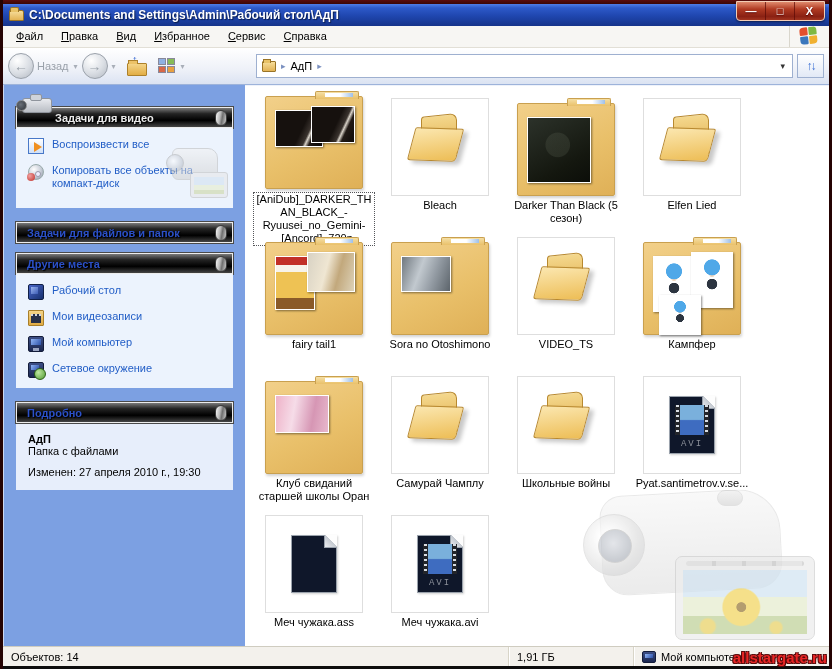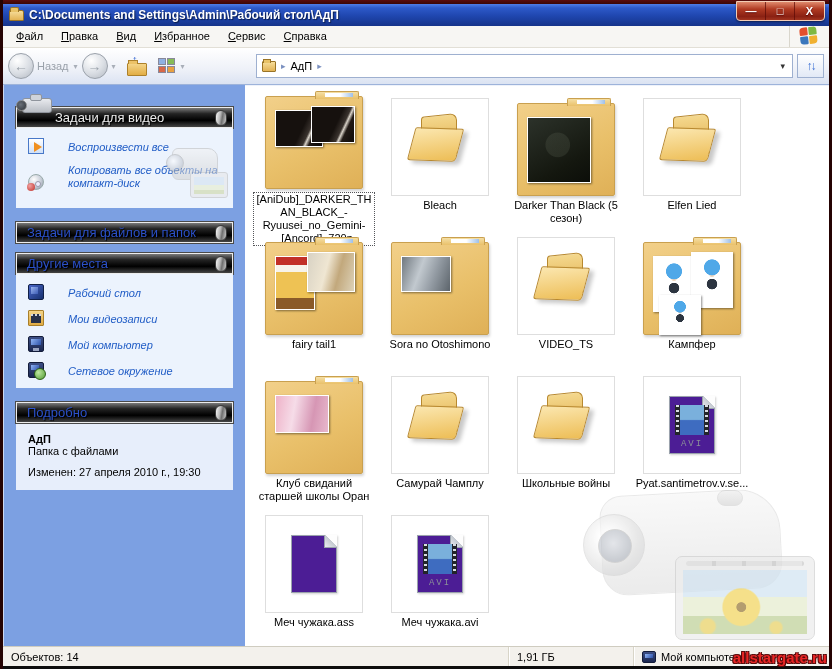--- a/index.html
+++ b/index.html
@@ -63,33 +63,33 @@
                  display:flex; align-items:center; justify-content:center; color:#3b6fd4; font-weight:bold; font-size:12px; letter-spacing:-2px; }
 
   
   .main { flex:1; display:flex; overflow:hidden; }
 
   .sidebar { width:242px; flex-shrink:0; background:#7ca0e2; border-left:1px solid #cdd8ee; padding:10px 12px 0 12px; overflow:hidden; }
   .tp-section { position:relative; margin-bottom:14px; }
   .tp-header { position:relative; height:21px; display:flex; align-items:center; padding:0 10px;
                background:linear-gradient(#7a7a7a,#242424 30%,#000 65%,#454545); border:1px solid #ececec;
                box-shadow:0 0 0 1px #4a4a4a; }
-  .tp-title { font-size:13px; font-weight:normal; white-space:nowrap; }
+  .tp-title { font-size:11px; font-weight:bold; white-space:nowrap; }
   .tp-title.white { color:#ececec; text-shadow:1px 1px 1px #000; }
   .tp-title.blue  { color:#2b50c8; text-shadow:1px 1px 1px #000; }
   .with-cam .tp-title { margin-left:28px; }
   .pill { position:absolute; right:5px; top:2px; width:12px; height:16px; border-radius:6px; border:1px solid #3c3c3c;
           background:linear-gradient(100deg,#fafafa,#b8b8b8 40%,#6f6f6f 60%,#cfcfcf); }
   .cam-topicon { position:absolute; top:-13px; left:0px; width:40px; height:22px; z-index:3; }
   .cam-topicon .b { position:absolute; left:6px; top:4px; width:30px; height:15px; background:linear-gradient(#e8eaee,#b9bdc4); border:1px solid #8f949c; border-radius:3px; }
   .cam-topicon .l { position:absolute; left:0px; top:6px; width:11px; height:11px; border-radius:50%; background:radial-gradient(circle at 40% 40%, #6a7078, #2d3238); border:1px solid #888; }
   .cam-topicon .t { position:absolute; left:14px; top:0px; width:12px; height:7px; background:#cfd3da; border:1px solid #8f949c; border-radius:2px; }
 
   .tp-box { background:#ecf3fd; padding:10px 8px 8px 12px; position:relative; }
-  .task-row { display:flex; gap:24px; align-items:flex-end; margin-bottom:10px; color:#215dc6; font-size:11px; line-height:13px;font-style:italic; }
+  .task-row { display:flex; gap:8px; align-items:flex-start; margin-bottom:10px; color:#215dc6; font-size:11px; line-height:13px; }
   .task-row:last-child { margin-bottom:2px; }
   .task-label { max-width:150px; }
   .ticon { width:16px; height:16px; flex-shrink:0; position:relative; }
   .icon-play { border:1px solid #4878c8; background:linear-gradient(#ffffff,#cfe0f8); }
   .icon-play::after { content:""; position:absolute; left:5px; top:3px; border-left:8px solid #f09020; border-top:5px solid transparent; border-bottom:5px solid transparent; }
   .icon-cd { border-radius:50%; background:radial-gradient(circle at 35% 32%, #ffffff, #c6ccd6 55%, #8a93a2); border:1px solid #9aa; }
   .icon-cd::before { content:""; position:absolute; left:6px; top:6px; width:4px; height:4px; border-radius:50%; background:#eef; border:1px solid #99a; }
   .icon-cd::after { content:""; position:absolute; left:-2px; bottom:-2px; width:8px; height:8px; border-radius:50%; background:radial-gradient(circle at 35% 35%, #f0a0a0, #c03028); }
   .icon-desktop { background:linear-gradient(135deg,#4a66c8,#16306e); border:1px solid #101f46; border-radius:2px; }
   .icon-desktop::before { content:""; position:absolute; left:2px; top:2px; right:5px; bottom:5px; background:linear-gradient(135deg,#9ab4ee,#3c5cb4); }
@@ -149,21 +149,21 @@
                    radial-gradient(circle at 50% 66%, #2c3440 0 18%, transparent 20%); }
   .t2.thumb-chibi { height:40px; }
 
   .xp-folder { position:relative; width:58px; height:48px; margin-bottom:16px; }
   .xp-folder::before { content:""; position:absolute; left:10px; top:0; width:34px; height:40px;
         background:linear-gradient(#f4d88e,#dfa943); border:1px solid #b88930; border-radius:3px 7px 3px 3px; transform:skewY(-6deg); }
   .xp-folder::after { content:""; position:absolute; left:0; top:13px; width:47px; height:31px;
         background:linear-gradient(170deg,#fbe7b0,#edbd55); border:1px solid #b88930; border-radius:2px 2px 4px 3px;
         transform:skewX(-13deg) rotate(2deg); box-shadow:5px 3px 4px rgba(0,0,0,.22); }
 
-  .file-page { position:relative; width:46px; height:58px; background:#4c1d95; border:1px solid #9aa2ac; box-shadow:1px 1px 2px rgba(0,0,0,.18);padding-left:32px; }
+  .file-page { position:relative; width:46px; height:58px; background:#0f172a; border:1px solid #9aa2ac; box-shadow:1px 1px 2px rgba(0,0,0,.18);padding-left:32px; }
   .file-page .fold { position:absolute; top:-1px; right:-1px; width:13px; height:13px;
         background:linear-gradient(225deg,#fdfdfd 0 48%,#c4c9d0 50%,#eceef2); border-left:1px solid #9aa2ac; border-bottom:1px solid #9aa2ac; }
   .avi-film { position:absolute; left:5px; top:8px; width:34px; height:30px; background-color:#23252a;
         background-image:repeating-linear-gradient(to bottom,#d8dce2 0 2px,transparent 2px 5px),
                          repeating-linear-gradient(to bottom,#d8dce2 0 2px,transparent 2px 5px),
                          linear-gradient(#7ab0dc 0 48%, #3e6cc0 52% 100%);
         background-size:3px 100%,3px 100%,24px 100%; background-position:1px 0, 30px 0, 5px 0; background-repeat:repeat-y,repeat-y,no-repeat; }
   .avi-text { position:absolute; bottom:4px; left:0; right:0; text-align:center; font-family:"Liberation Mono",monospace;
               font-size:9px; letter-spacing:2px; color:#8a8f98; }
 

